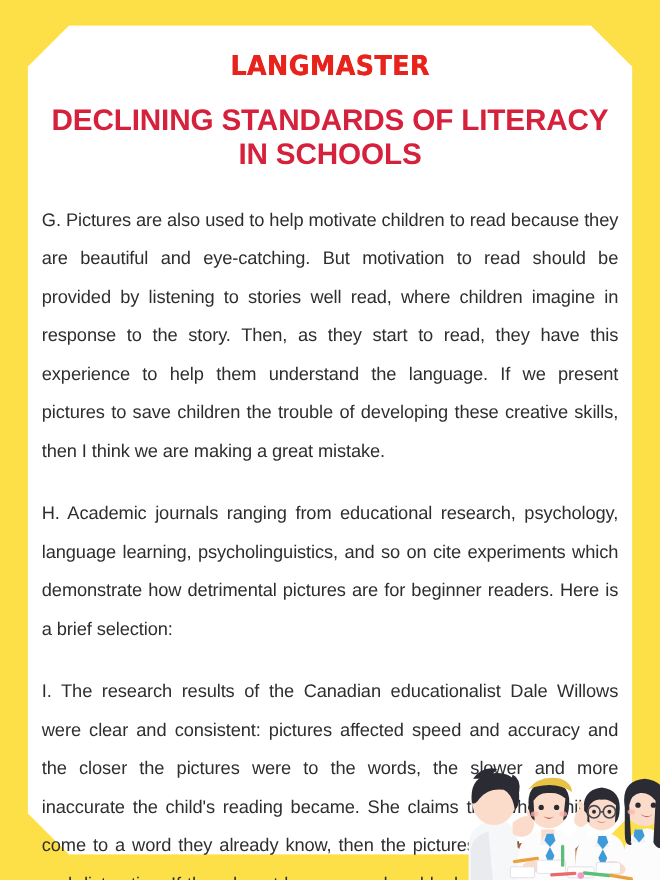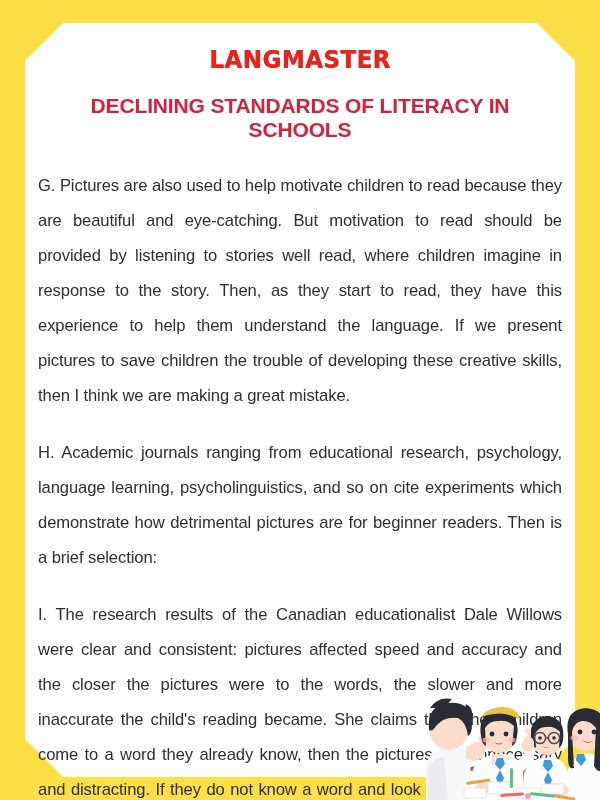--- a/index.html
+++ b/index.html
@@ -62,21 +62,21 @@
     transform: scaleX(0.92);
     text-shadow: 0.5px 0 0 #E8231C;
   }
 
   .doc-title {
     margin: 0;
     padding-top: 20px;
     text-align: center;
     font-family: "Liberation Sans", sans-serif;
     font-weight: bold;
-    font-size: 21px;
+    font-size: 27px;
     letter-spacing: -0.15px;
     color: #D5213C;
   }
 
   .body-copy {
     margin: 0;
     padding-top: 26px;
   }
 
   .para {
@@ -110,21 +110,21 @@
   <div id="card"></div>
 
   <div id="content">
 
     <div class="brand">LANGMASTER</div>
 
     <div class="doc-title">DECLINING STANDARDS OF LITERACY IN SCHOOLS</div>
 
     <div class="body-copy">
       <p class="para">G. Pictures are also used to help motivate children to read because they are beautiful and eye-catching. But motivation to read should be provided by listening to stories well read, where children imagine in response to the story. Then, as they start to read, they have this experience to help them understand the language. If we present pictures to save children the trouble of developing these creative skills, then I think we are making a great mistake.</p>
-      <p class="para">H. Academic journals ranging from educational research, psychology, language learning, psycholinguistics, and so on cite experiments which demonstrate how detrimental pictures are for beginner readers. Then is a brief selection:</p>
+      <p class="para">H. Academic journals ranging from educational research, psychology, language learning, psycholinguistics, and so on cite experiments which demonstrate how detrimental pictures are for beginner readers. Here is a brief selection:</p>
       <p class="para">I. The research results of the Canadian educationalist Dale Willows were clear and consistent: pictures affected speed and accuracy and the closer the pictures were to the words, the slower and more inaccurate the child's reading became. She claims that when children come to a word they already know, then the pictures are unnecessary and distracting. If they do not know a word and look to the picture for a clue to its meaning, they may well be misled by aspects of the pictures which are not closely related to the meaning of the word they are trying to understand.</p>
     </div>
 
   </div>
 
   <div id="illustration">
     <svg width="196" height="112" viewBox="0 0 196 112" xmlns="http://www.w3.org/2000/svg">
       <defs>
         <clipPath id="frameClip">
             <rect x="0" y="0" width="196" height="112"></rect>

